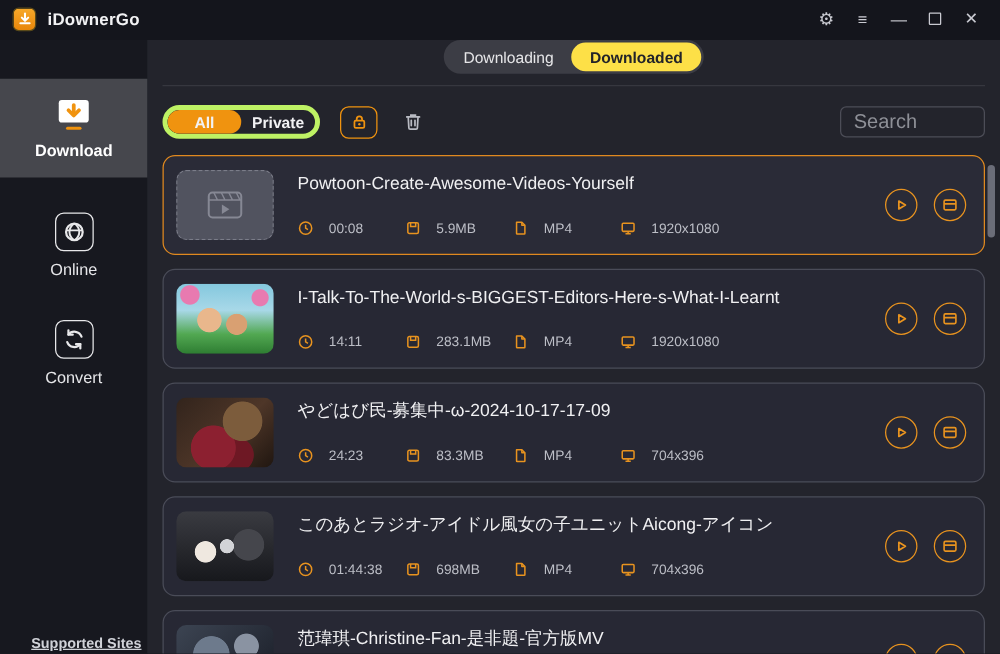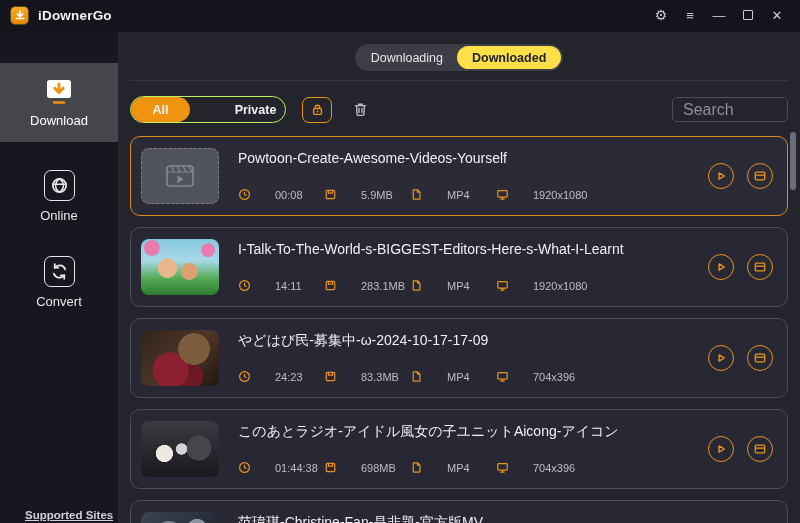--- a/index.html
+++ b/index.html
@@ -20,40 +20,40 @@
   .maxbox { width:10px; height:10px; border:1.4px solid #c9cad1; border-radius:1px; }
 
   
   .bodyrow { display:flex; height:491px; }
   .sidebar { width:118px; background:#17181f; position:relative; flex-shrink:0; }
   .main { flex:1; position:relative; background:#23242c; padding:0 12px; overflow:hidden; }
 
   
   .navitem { display:flex; flex-direction:column; align-items:center; justify-content:center;
              color:#e6e6e9; font-size:13px; cursor:pointer; }
-  .navitem.active { background:#46474d; height:79px; margin-top:31px; font-weight:normal; color:#ffffff; }
+  .navitem.active { background:#46474d; height:79px; margin-top:31px; font-weight:bold; color:#ffffff; }
   .navitem.plain { height:64px; margin-top:22px; }
   .navlabel { margin-top:7px; }
   .iconbox { width:31px; height:31px; border:1.6px solid #e8e8ea; border-radius:7px;
              display:flex; align-items:center; justify-content:center; }
   .dlicon { width:32px; height:28px; }
   .sites { position:absolute; left:25px; bottom:2px; color:#d0d2d8; font-size:11.5px;
            text-decoration:underline; font-weight:bold; cursor:pointer; }
 
   
-  .tabwrap { display:flex; justify-content:center; margin-top:12px; }
+  .tabwrap { display:flex; justify-content:center; }
   .tabs { background:#3c3d45; border-radius:14px; height:27px; display:flex; align-items:center; padding:2px; }
   .tab { font-size:12.5px; color:#e6e6e8; padding:0 14px; height:23px; display:flex; align-items:center;
          border-radius:12px; cursor:pointer; }
   .tab.active { background:#fde047; color:#222329; font-weight:bold; padding:0 15px; }
   .sep { height:1px; background:#36373f; margin-top:9px; }
 
   
   .toolbar { margin-top:15px; display:flex; align-items:center; height:27px; }
-  .seg { display:flex; border:1px solid #bef264; border-radius:14px; height:27px; overflow:hidden;gap:36px; }
+  .seg { display:flex; border:4px solid #bef264; border-radius:14px; height:27px; overflow:hidden; }
   .segbtn { font-size:12.5px; color:#f2f2f4; width:59px; display:flex; align-items:center; justify-content:center;
             cursor:pointer; font-weight:bold; }
   .segbtn.on { background:#f0930f; border-radius:13px; }
   .lockbtn { margin-left:16px; width:30px; height:26px; border:1.6px solid #f0930f; border-radius:7px;
              display:flex; align-items:center; justify-content:center; color:#f0930f; cursor:pointer; background:transparent; }
   .trashbtn { margin-left:15px; width:26px; height:26px; display:flex; align-items:center; justify-content:center;
               color:#b9bbc3; cursor:pointer; background:transparent; border:none; }
   .search { margin-left:auto; width:116px; height:25px; background:transparent; border:1px solid #4c4d57;
             border-radius:5px; color:#5eead4; font-size:16px; padding:0 10px; outline:none; }
   .search::placeholder { color:#8e9097; }
@@ -85,21 +85,21 @@
         linear-gradient(180deg,#3a3b41,#17181c); }
   .t4 { background:
         radial-gradient(circle at 36% 42%, #6d7a8c 0 24%, transparent 25%),
         radial-gradient(circle at 72% 30%, #8a93a2 0 14%, transparent 15%),
         linear-gradient(135deg,#3c4452,#242934 68%,#141821); }
   .mvbadge { position:absolute; left:4px; bottom:3px; color:#f5f5f7; font-size:9.5px; font-weight:bold;
              font-style:italic; text-shadow:0 0 2px #000; }
   .rowmain { margin-left:19px; flex:1; height:56px; display:flex; flex-direction:column; justify-content:space-between; overflow:hidden; }
   .rowtitle { color:#f0f0f2; font-size:14px; margin-top:2px; white-space:nowrap; overflow:hidden; }
   .meta { display:flex; align-items:center; margin-bottom:3px; }
-  .mitem { display:flex; align-items:center; gap:24px; width:86px; color:#bcbec6; font-size:11px; }
+  .mitem { display:flex; align-items:center; gap:12px; width:86px; color:#bcbec6; font-size:11px; }
   .mitem.wide { width:auto; }
   .mitem svg { width:13px; height:13px; color:#e8931f; flex-shrink:0; }
   .actions { display:flex; align-items:center; gap:13px; margin-left:10px; }
   .abtn { width:26px; height:26px; border-radius:50%; border:1.6px solid #e8931f; background:transparent;
           color:#e8931f; display:flex; align-items:center; justify-content:center; cursor:pointer; }
   .abtn svg { width:14px; height:14px; }
 
   .scrollthumb { position:absolute; right:4px; top:100px; width:6px; height:58px; background:#6b6d78; border-radius:3px; }
 </style>
 </head>

